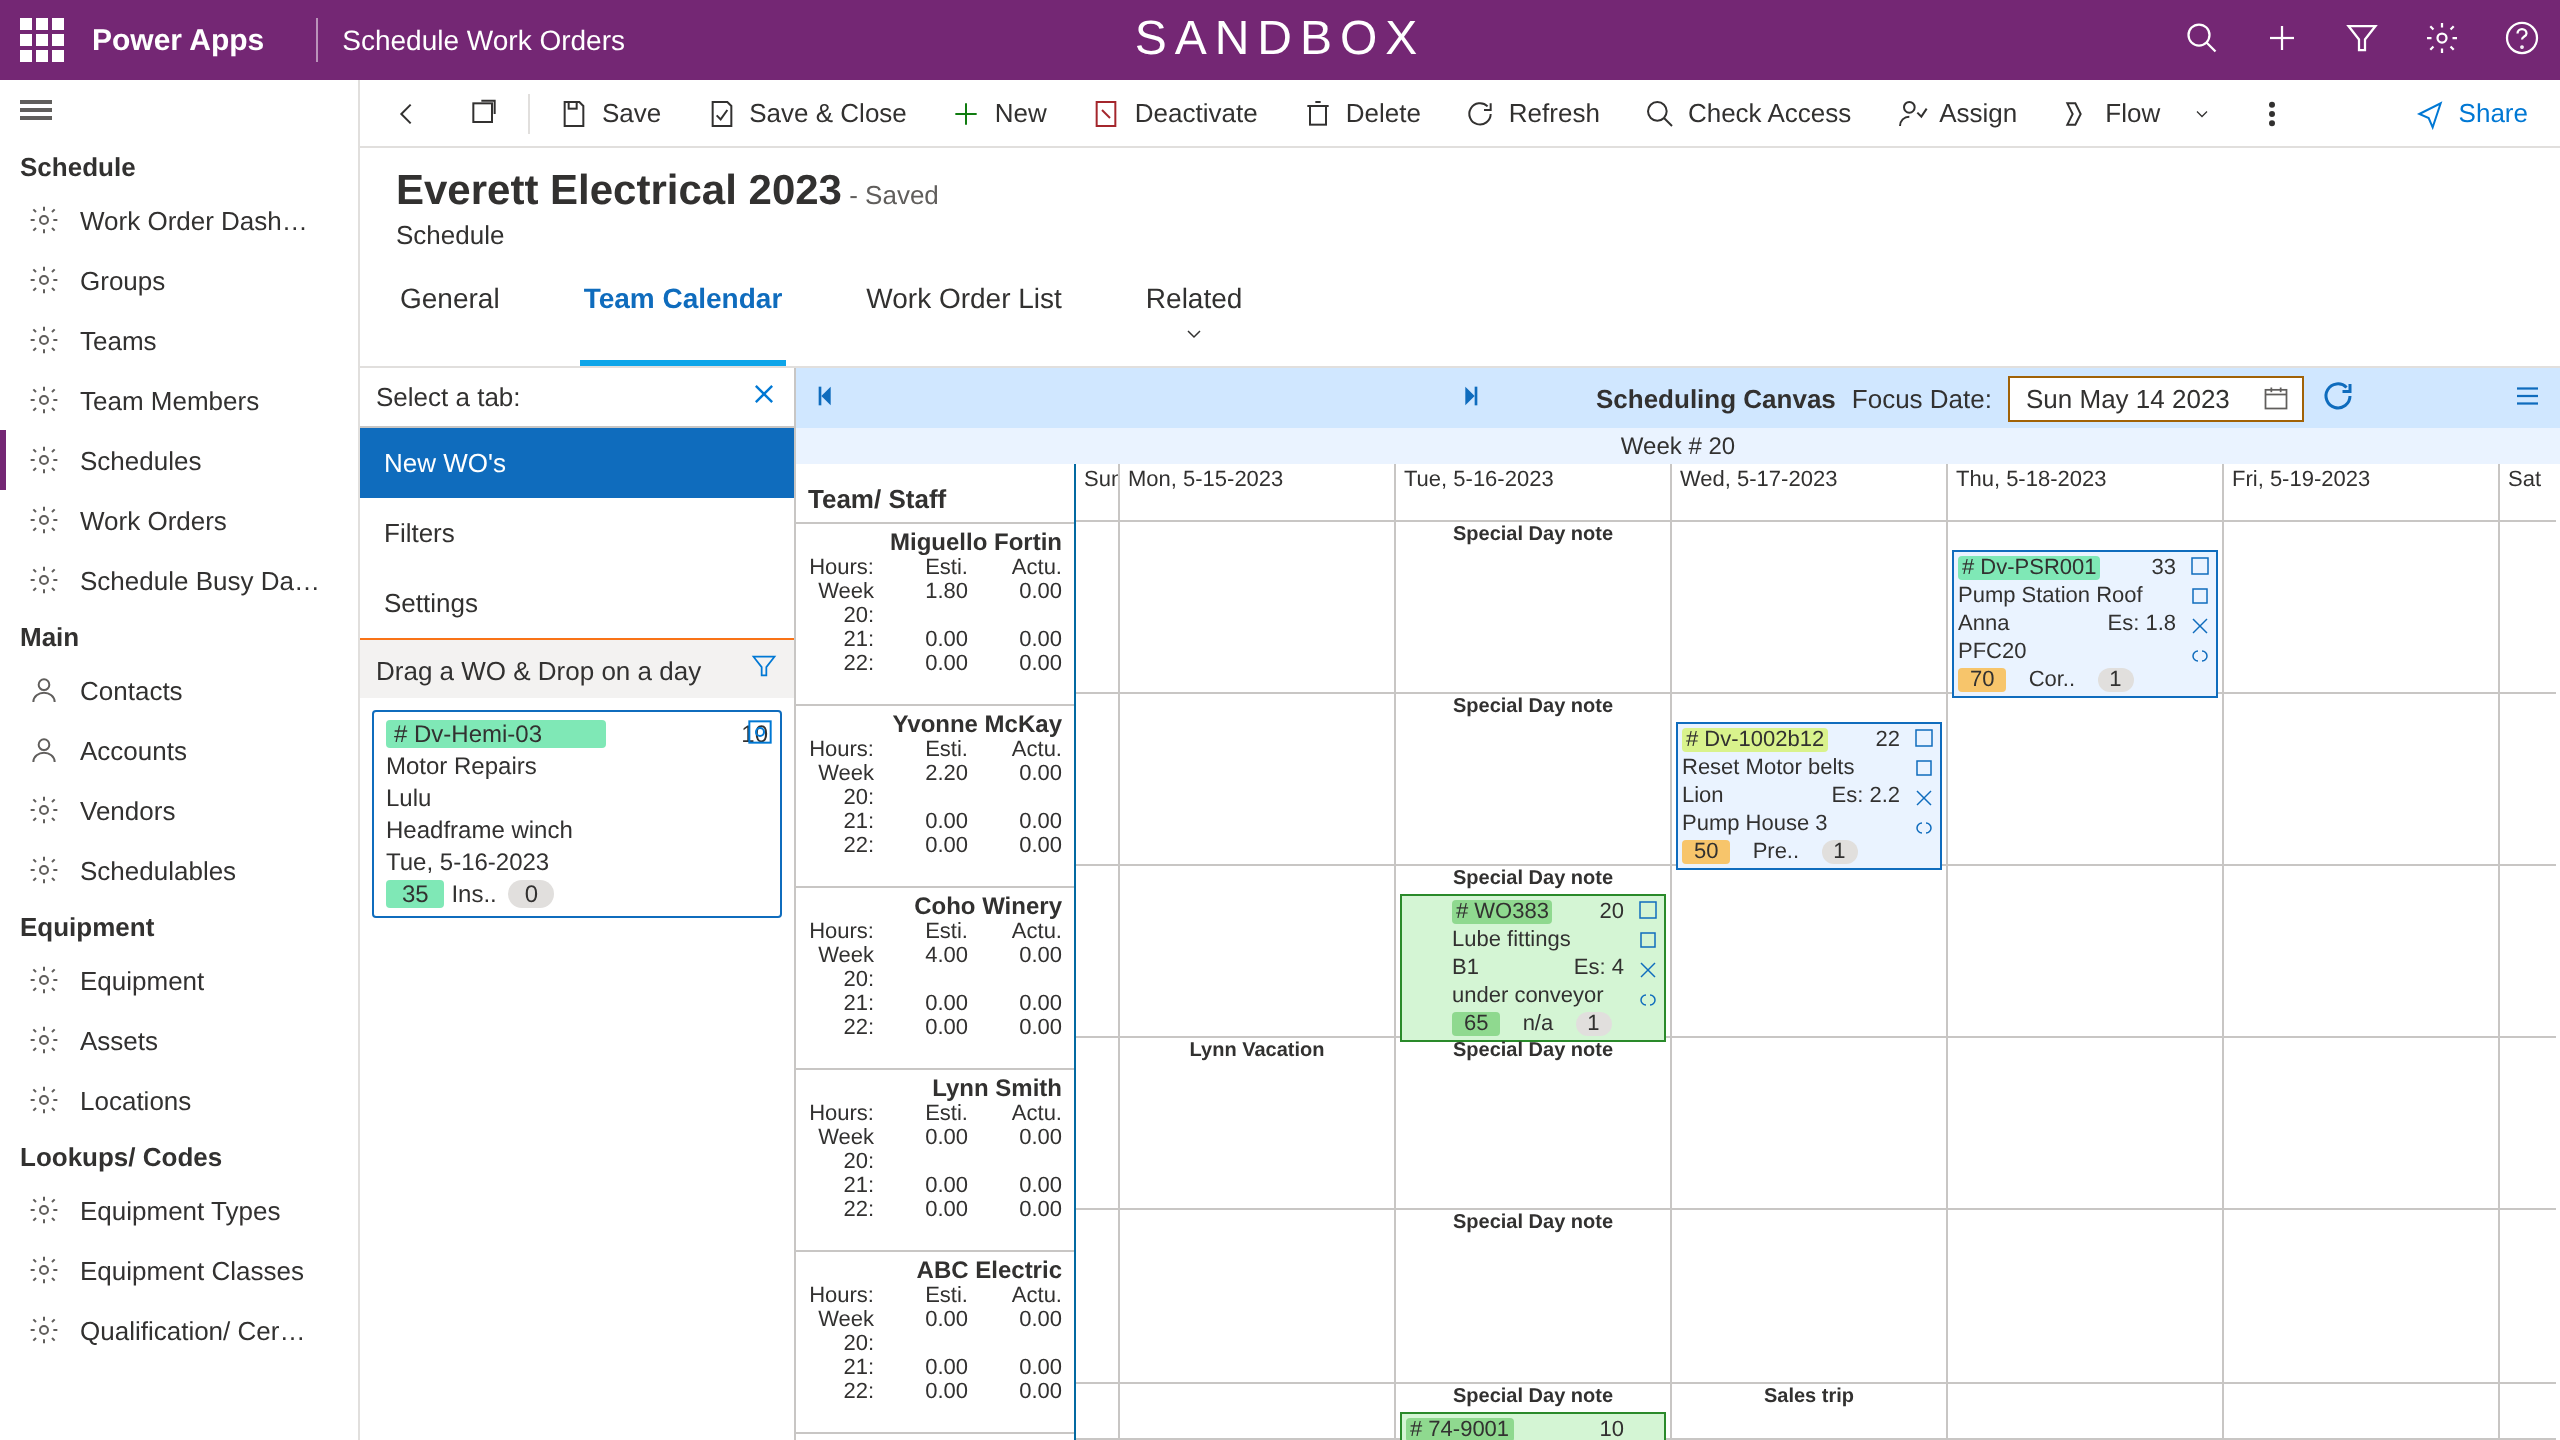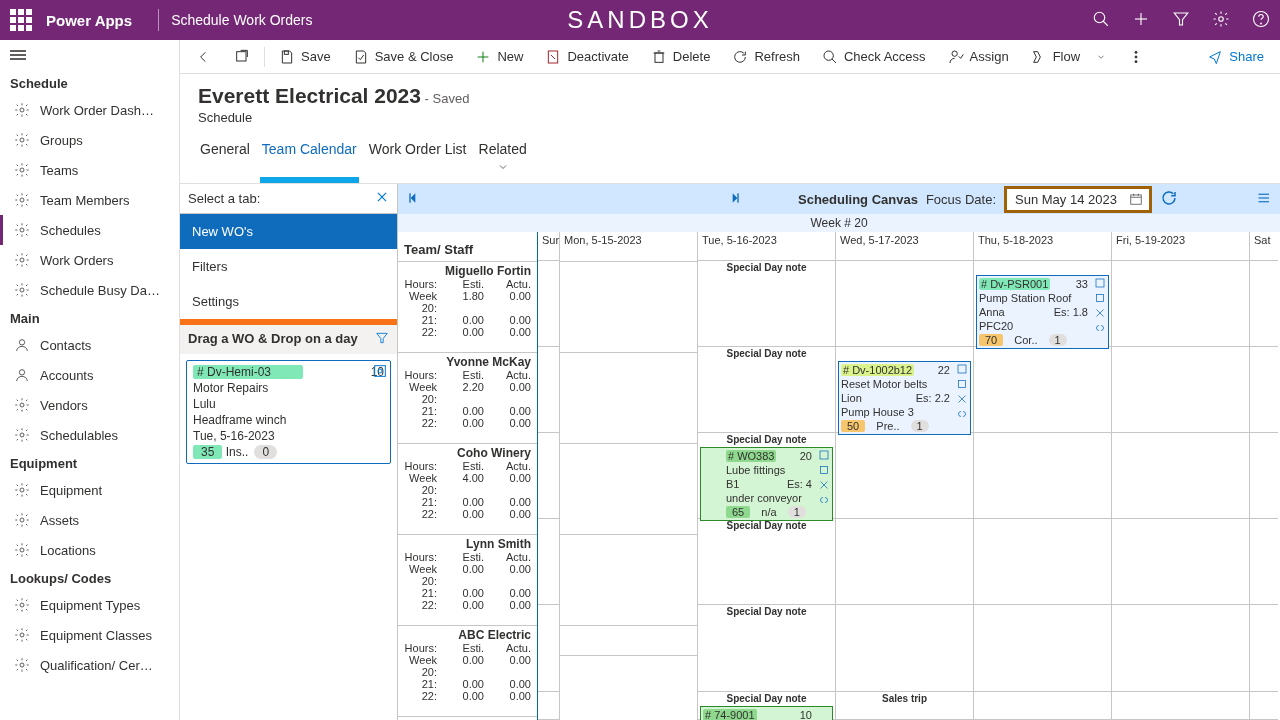--- a/index.html
+++ b/index.html
@@ -41,56 +41,56 @@
 .cmdbar .share svg{ stroke:#0078d4;}
 .cmdbar .share { color:#0078d4;}
 
 
 .rechdr { padding:10px 18px 0 18px; }
 .rechdr .title { font-size:21px; font-weight:600; display:inline; }
 .rechdr .saved { font-size:13px; color:#605e5c; }
 .rechdr .entity { font-size:13px; color:#323130; margin-top:2px;}
 
 
-.formtabs { display:flex; gap:8px; padding:10px 18px 0; border-bottom:1px solid #e1dfdd;}
+.formtabs { display:flex; gap:38px; padding:10px 18px 0; border-bottom:1px solid #e1dfdd;}
 .formtabs .ftab { padding:6px 2px 10px; cursor:pointer; font-size:14px;}
-.formtabs .ftab.active { border-bottom:6px solid #0ea5e9; font-weight:400; color:#0f6cbd;}
+.formtabs .ftab.active { border-bottom:3px solid #0ea5e9; font-weight:700; color:#0f6cbd;}
 .formtabs .rel { display:flex; align-items:center; gap:4px;flex-direction:column;}
 .formtabs .rel svg{width:12px;height:12px;stroke:#323130;fill:none;stroke-width:1.5;}
 
 
 .bodyrow { display:flex; flex:1; min-height:0; }
 
 
 .wopanel { width:218px; border-right:1px solid #c8c6c4; background:#fff; display:flex; flex-direction:column;}
 .wopanel .seltab { display:flex; align-items:center; justify-content:space-between; padding:6px 8px; border-bottom:1px solid #c8c6c4; background:#fff;}
 .wopanel .seltab .close svg{width:14px;height:14px;stroke:#0078d4;fill:none;stroke-width:2;cursor:pointer;}
 .wopanel .subtabs { display:flex;flex-direction:column; }
 .wopanel .subtabs .stab { flex:none; padding:10px 12px; cursor:pointer; font-size:13px;}
 .wopanel .subtabs .stab.active { background:#0f6cbd; color:#fff;}
-.wopanel .draghdr { background:#f3f2f1; padding:6px 8px; font-size:13px; font-weight:700; display:flex; align-items:flex-start; justify-content:space-between; border-top:6px solid #f97316;}
+.wopanel .draghdr { background:#f3f2f1; padding:6px 8px; font-size:13px; font-weight:400; display:flex; align-items:flex-end; justify-content:space-between; border-top:1px solid #f97316;}
 .wopanel .draghdr svg{width:14px;height:14px;stroke:#0078d4;fill:none;stroke-width:1.5;}
 .wopanel .wocard { margin:6px; border:1px solid #0f6cbd; border-radius:2px; padding:4px 6px; font-size:12px; position:relative; background:#fff;}
 .wopanel .wocard .row1 { display:flex; align-items:center; }
 .wopanel .wocard .idbar { background:#7fe8b6; padding:0 4px; border-radius:2px; flex:1; max-width:110px;}
 .wopanel .wocard .due { margin-left:auto;}
 .wopanel .wocard .line { margin-top:2px;}
 .wopanel .wocard .pill { display:inline-block; background:#7fe8b6; padding:0 8px; border-radius:2px;}
 .wopanel .wocard .count { display:inline-block; background:#e1dfdd; border-radius:8px; padding:0 8px; margin-left:6px;}
 .woicon { position:absolute; top:2px; right:2px; }
 .woicon svg{width:16px;height:16px;stroke:#0078d4;fill:none;stroke-width:1.5;}
 
 
 .calwrap { flex:1; display:flex; flex-direction:column; min-width:0;}
 .caltop { background:#d0e7ff; height:30px; display:flex; align-items:center; padding:0 8px; gap:8px;}
 .caltop .navbtn svg{width:16px;height:16px;fill:#0f6cbd;}
 .caltop .navbtn{cursor:pointer;}
 .caltop .lab { font-weight:600; }
 .caltop .focuslab { margin-left:auto; font-size:13px;}
-.caltop .dateinput { background:#fff; border:3px solid #a16207; padding:3px 28px 3px 8px; font-size:13px; width:148px; position:relative; display:flex; align-items:center; cursor:pointer;}
+.caltop .dateinput { background:#fff; border:1px solid #a16207; padding:3px 28px 3px 8px; font-size:13px; width:148px; position:relative; display:flex; align-items:center; cursor:pointer;}
 .caltop .dateinput svg{position:absolute; right:6px; width:14px;height:14px;stroke:#605e5c;fill:none;stroke-width:1.5;}
 .caltop .refresh svg{width:18px;height:18px;stroke:#0f6cbd;fill:none;stroke-width:2;cursor:pointer;}
 .caltop .listbtn svg{width:18px;height:18px;stroke:#0f6cbd;fill:none;stroke-width:1.5;cursor:pointer; margin-left:auto;}
 .weeknum { background:#eaf3ff; text-align:center; font-size:12px; padding:2px 0;}
 
 
 .calgrid { display:flex; flex:1; min-height:0;}
 .staffcol { width:140px; border-right:1px solid #0369a1; }
 .staffcol .colhdr { height:30px; border-bottom:1px solid #c8c6c4; display:flex; align-items:flex-end; padding:4px 6px; font-weight:600;}
 .staffcol .person { height:91px; border-bottom:1px solid #c8c6c4; padding:2px 6px; font-size:11px; text-align:right;}
@@ -621,20 +621,23 @@
                 <div class="drow"></div>
                 <div class="drow"></div>
                 <div class="drow"></div>
                 <div class="drow" style="height:30px"></div>
               </div>
               <div class="daycol mon">
                 <div class="dhdr">Mon, 5-15-2023</div>
                 <div class="drow"></div>
                 <div class="drow"></div>
                 <div class="drow"></div>
+                <div class="drow">
+                  <div class="vacnote">Lynn Vacation</div>
+                </div>
                 <div class="drow"></div>
                 <div class="drow" style="height:30px"></div>
               </div>
               <div class="daycol tue">
                 <div class="dhdr">Tue, 5-16-2023</div>
                 <div class="drow">
                   <div class="note">Special Day note</div>
                 </div>
                 <div class="drow">
                   <div class="note">Special Day note</div>

